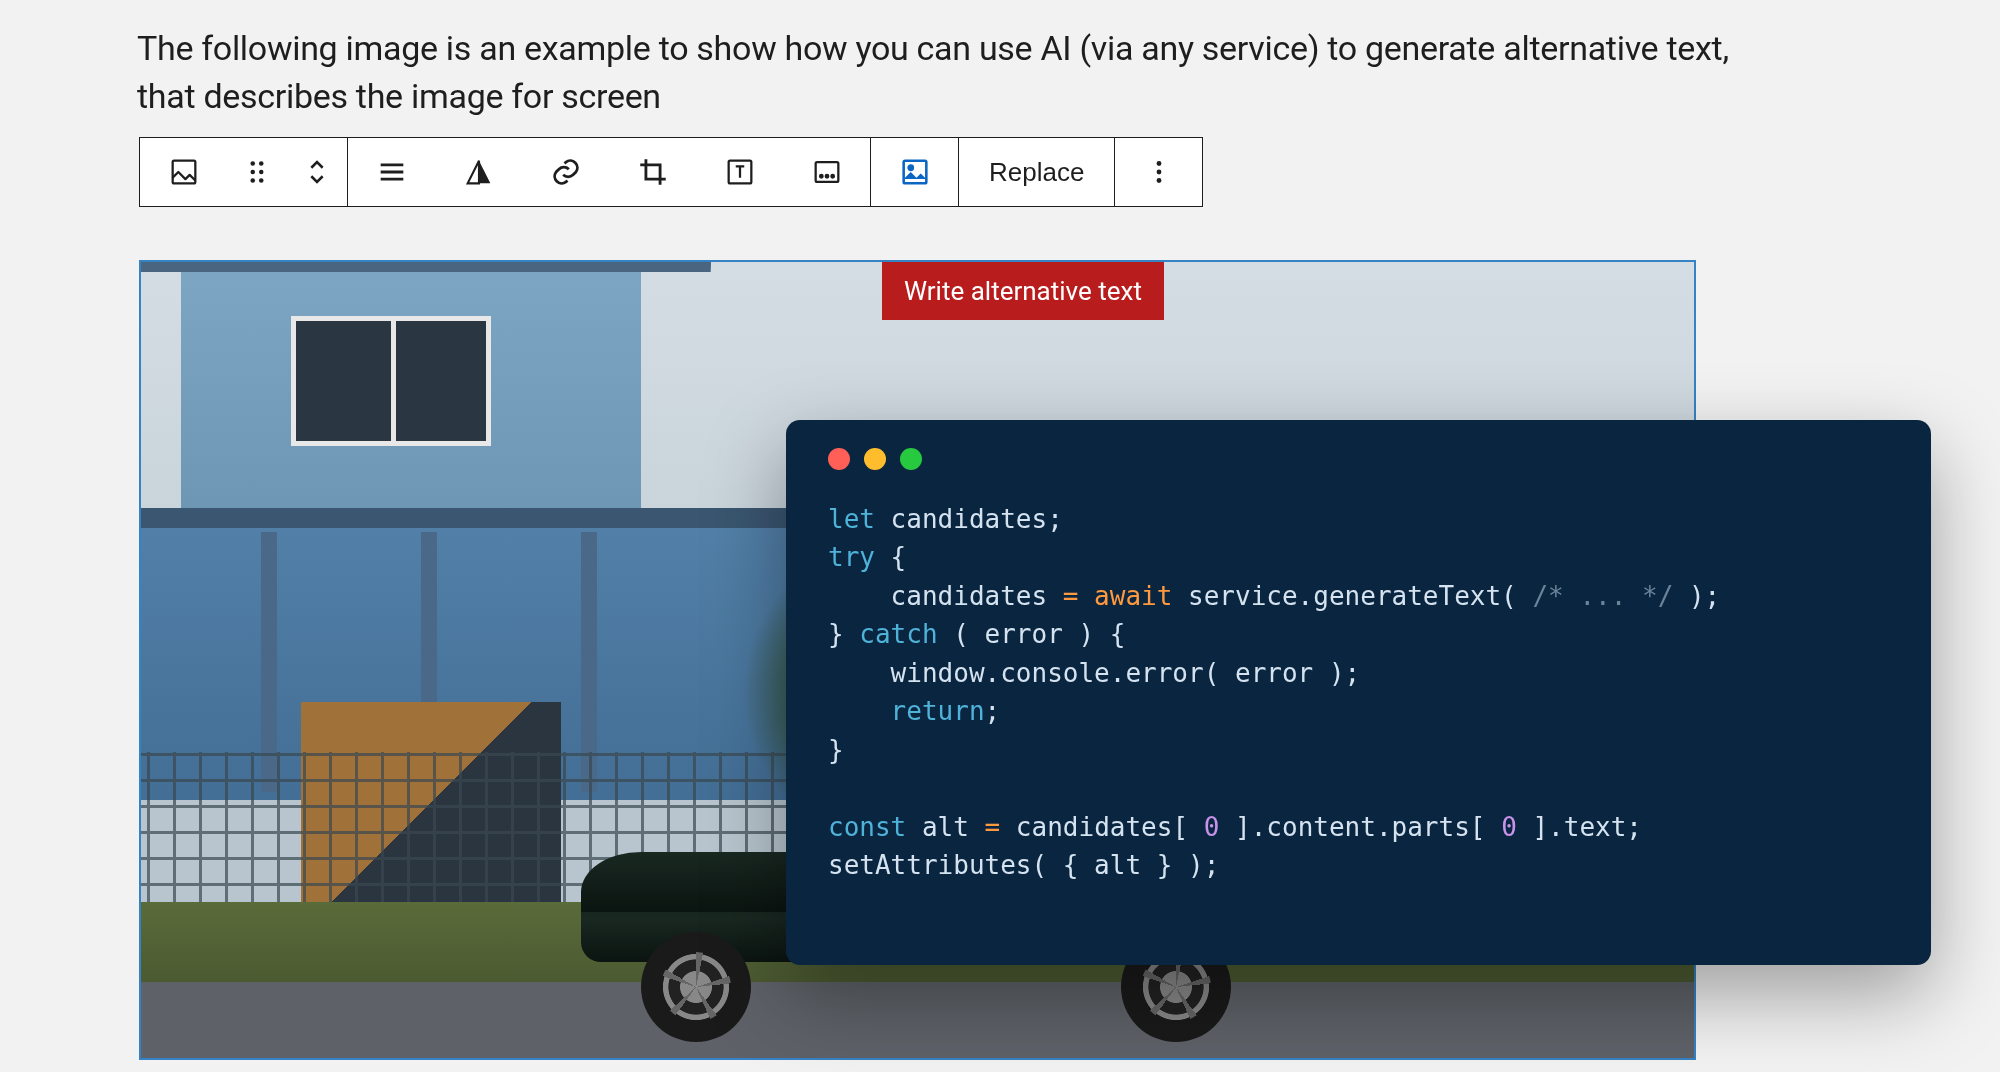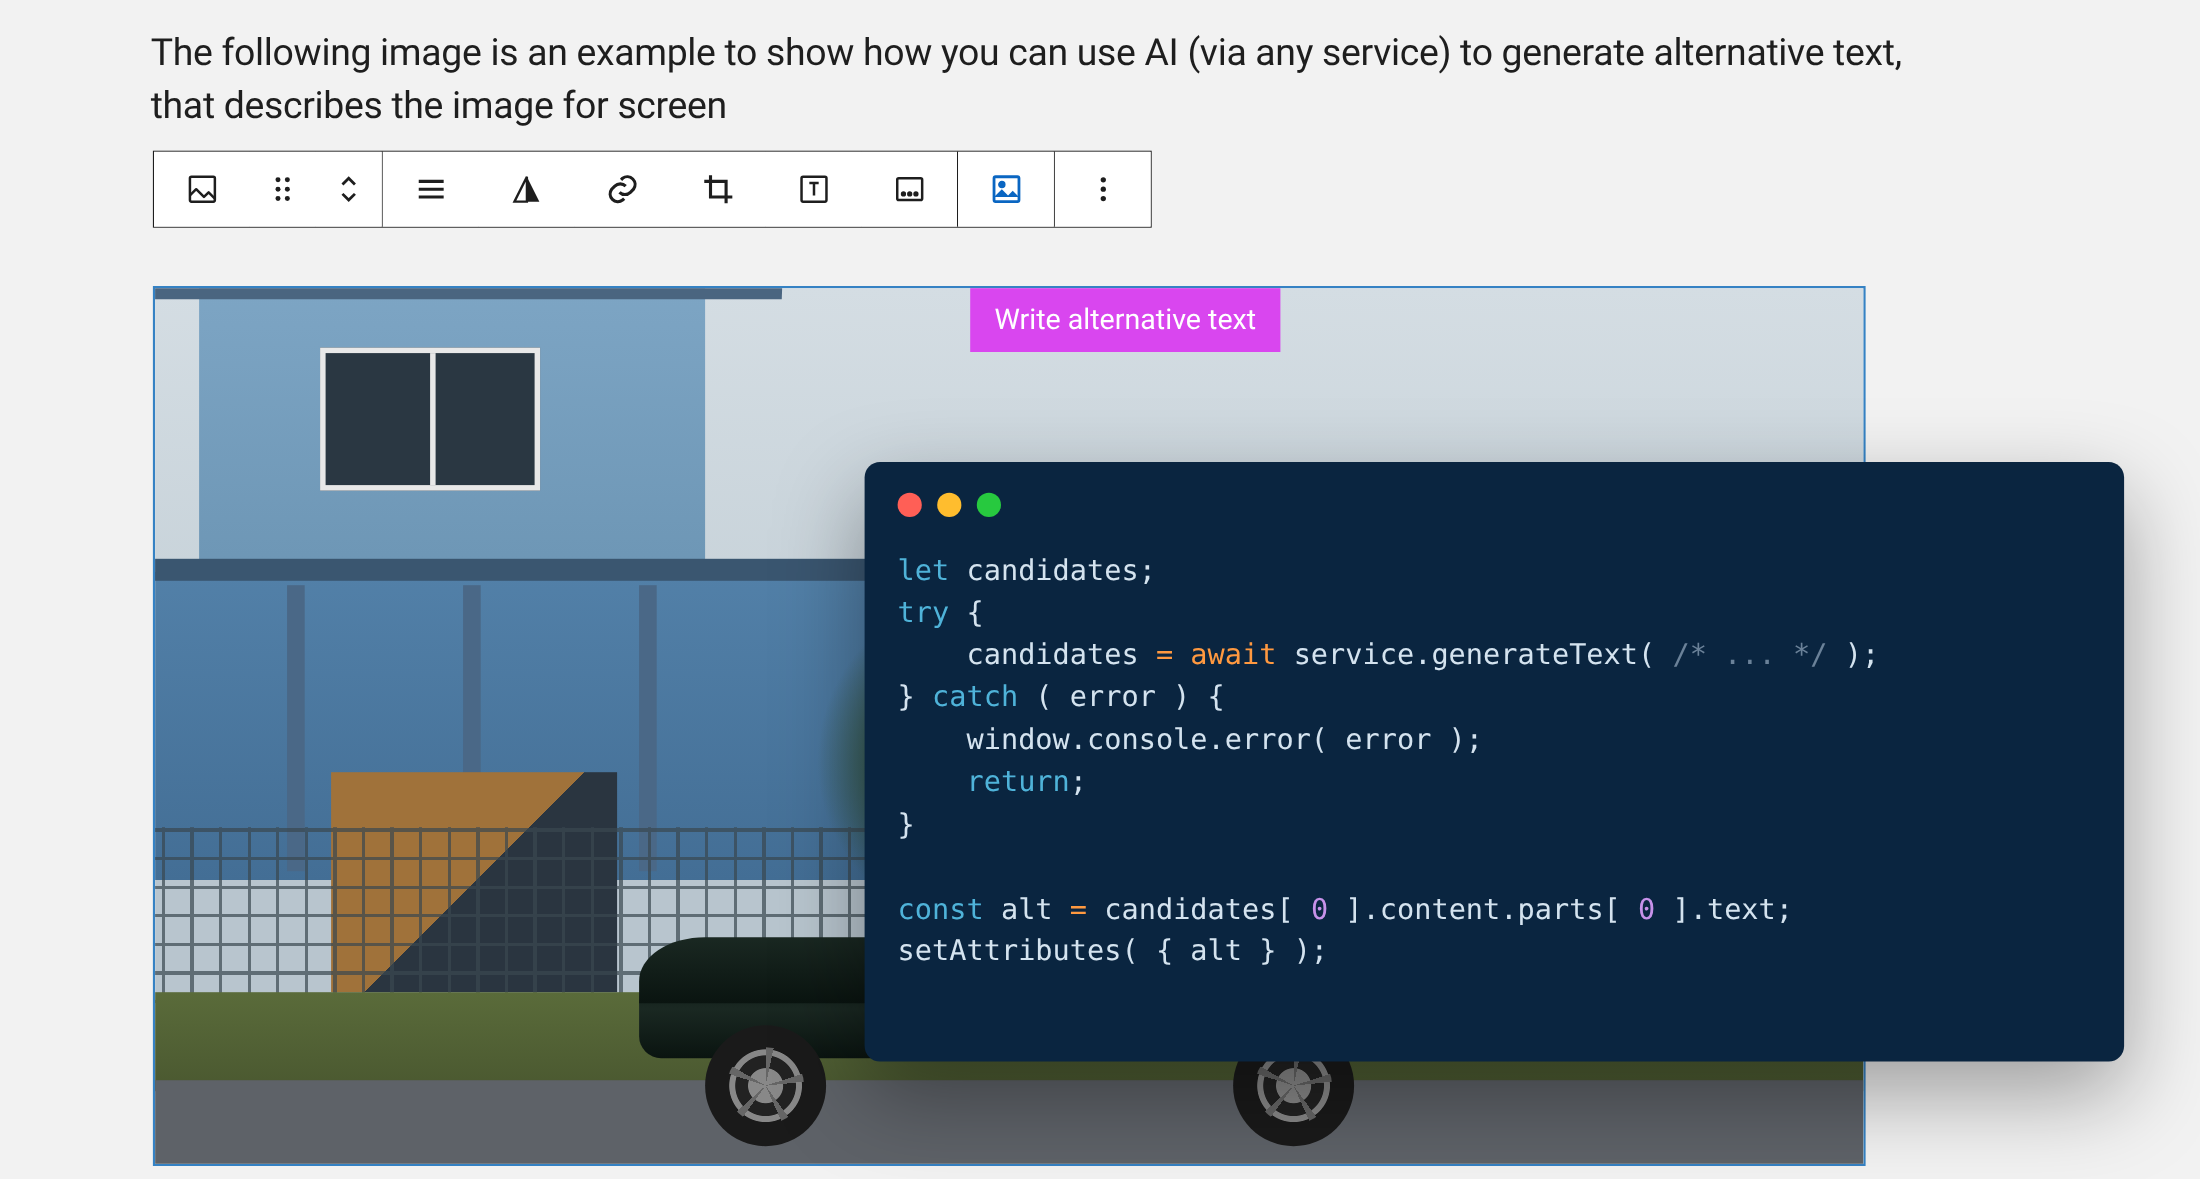--- a/index.html
+++ b/index.html
@@ -7,21 +7,21 @@
 .editor-area{position:absolute;left:137px;top:25px;width:1600px}
 .paragraph{font-size:34px;color:#1e1e1e;line-height:1.4;letter-spacing:-0.3px}
 .toolbar{position:absolute;left:139px;top:137px;display:flex;background:#fff;border:1.5px solid #1e1e1e;height:70px}
 .toolbar-group{display:flex;border-right:1.5px solid #1e1e1e}
 .toolbar-group:last-child{border-right:none}
 .toolbar-btn{width:87px;height:100%;display:flex;align-items:center;justify-content:center;background:#fff;border:none;cursor:pointer;position:relative}
 .toolbar-btn.narrow{width:60px}
 .toolbar-btn.active{background:#fff}
 .toolbar-btn.text-btn{width:auto;padding:0 30px;font-size:26px;color:#1e1e1e;font-weight:400}
 .toolbar-btn svg{width:34px;height:34px}
-.tooltip{position:absolute;left:882px;top:262px;background:#d946ef;color:#fff;font-size:26px;padding:14px 22px;white-space:nowrap;z-index:50}
+.tooltip{position:absolute;left:882px;top:262px;background:#b91c1c;color:#fff;font-size:26px;padding:14px 22px;white-space:nowrap;z-index:50}
 .image-block{position:absolute;left:139px;top:260px;width:1557px;height:800px;border:2px solid #3582c4;overflow:hidden}
 .house-scene{width:100%;height:100%;position:relative}
 .sky{position:absolute;inset:0;background:linear-gradient(180deg,#d4dde3 0%,#c8d3da 35%,#b8c5ce 55%)}
 .house{position:absolute;left:-40px;top:0;width:800px;height:600px}
 .house-upper{position:absolute;left:80px;top:0;width:460px;height:260px;background:linear-gradient(180deg,#7da5c4 0%,#6d96b5 100%)}
 .house-upper::before{content:"";position:absolute;left:-70px;top:-8px;width:600px;height:18px;background:#4a6580;transform:skewX(-2deg)}
 .window{position:absolute;left:110px;top:54px;width:200px;height:130px;background:#2a3742;border:5px solid #e8e8e8}
 .window::after{content:"";position:absolute;left:50%;top:0;width:5px;height:100%;background:#e8e8e8}
 .house-lower{position:absolute;left:40px;top:258px;width:700px;height:280px;background:linear-gradient(180deg,#5280a8 0%,#436e95 100%)}
 .house-lower::before{content:"";position:absolute;left:-20px;top:-12px;width:780px;height:20px;background:#3a5670}
@@ -31,21 +31,21 @@
 .tree{position:absolute;left:600px;top:260px;width:380px;height:340px;background:radial-gradient(ellipse at 50% 50%,#1f3a1a 0%,#2d4a24 40%,transparent 70%);border-radius:50%}
 .grass{position:absolute;left:0;top:640px;width:100%;height:90px;background:linear-gradient(180deg,#5a6b3a 0%,#4a5830 100%)}
 .road{position:absolute;left:0;top:720px;width:100%;height:120px;background:#5e6268}
 .car{position:absolute;left:440px;top:570px;width:720px;height:180px}
 .car-body{position:absolute;left:0;top:40px;width:720px;height:90px;background:linear-gradient(180deg,#0a1612 0%,#1a2822 50%,#0a1410 100%);border-radius:40px 200px 20px 20px/40px 60px 20px 20px}
 .car-hood{position:absolute;left:0;top:20px;width:300px;height:60px;background:linear-gradient(180deg,#1a2822 0%,#0a1410 100%);border-radius:60px 20px 0 0/40px 10px 0 0}
 .wheel{position:absolute;top:100px;width:110px;height:110px;background:radial-gradient(circle,#888 0 20%,#222 21% 35%,#888 36% 42%,#1a1a1a 43% 100%);border-radius:50%}
 .wheel::after{content:"";position:absolute;inset:18%;border-radius:50%;background:conic-gradient(#666 0 12deg,transparent 12deg 72deg,#666 72deg 84deg,transparent 84deg 144deg,#666 144deg 156deg,transparent 156deg 216deg,#666 216deg 228deg,transparent 228deg 288deg,#666 288deg 300deg,transparent 300deg 360deg)}
 .wheel.w1{left:60px}.wheel.w2{left:540px}
 .plywood{position:absolute;left:160px;top:440px;width:260px;height:200px;background:linear-gradient(135deg,#a0723a 0 50%,#2a3540 50% 100%)}
-.code-window{position:absolute;left:786px;top:420px;width:1145px;height:545px;background:#0a2540;border-radius:14px;box-shadow:0 30px 80px rgba(0,0,0,.35);z-index:40;padding:28px 30px}
+.code-window{position:absolute;left:786px;top:420px;width:1145px;height:545px;background:#0a2540;border-radius:14px;box-shadow:0 30px 80px rgba(0,0,0,.35);z-index:40;padding:28px 42px}
 .traffic-lights{display:flex;gap:14px;margin-bottom:30px}
 .tl{width:22px;height:22px;border-radius:50%}
 .tl.red{background:#ff5f56}.tl.yellow{background:#ffbd2e}.tl.green{background:#27c93f}
 .code{font-family:"SF Mono",Menlo,Monaco,Consolas,monospace;font-size:26px;line-height:1.48;color:#d4e3ef;white-space:pre}
 .kw{color:#4fb3d9}.aw{color:#ff9940}.num{color:#c792ea}.cmt{color:#6b8299}.op{color:#ff9940}
 </style>
 </head>
 <body>
 
 <div class="editor-area">
@@ -116,20 +116,23 @@
   <div class="toolbar-group">
     <button class="toolbar-btn active">
       <svg viewBox="0 0 24 24" fill="none" stroke="#0a66c2" stroke-width="1.8">
           <rect x="4" y="4" width="16" height="16" rx="1"></rect>
           <circle cx="9" cy="9" r="1.5" fill="#0a66c2"></circle>
           <path d="M4 17l5-5 4 4 3-3 4 4" fill="#0a66c2" stroke="none"></path>
         </svg>
     </button>
   </div>
   <div class="toolbar-group">
+    <button class="toolbar-btn text-btn">Replace</button>
+  </div>
+  <div class="toolbar-group">
     <button class="toolbar-btn">
       <svg viewBox="0 0 24 24" fill="#1e1e1e">
           <circle cx="12" cy="6" r="1.7"></circle>
           <circle cx="12" cy="12" r="1.7"></circle>
           <circle cx="12" cy="18" r="1.7"></circle>
         </svg>
     </button>
   </div>
 </div>
 

